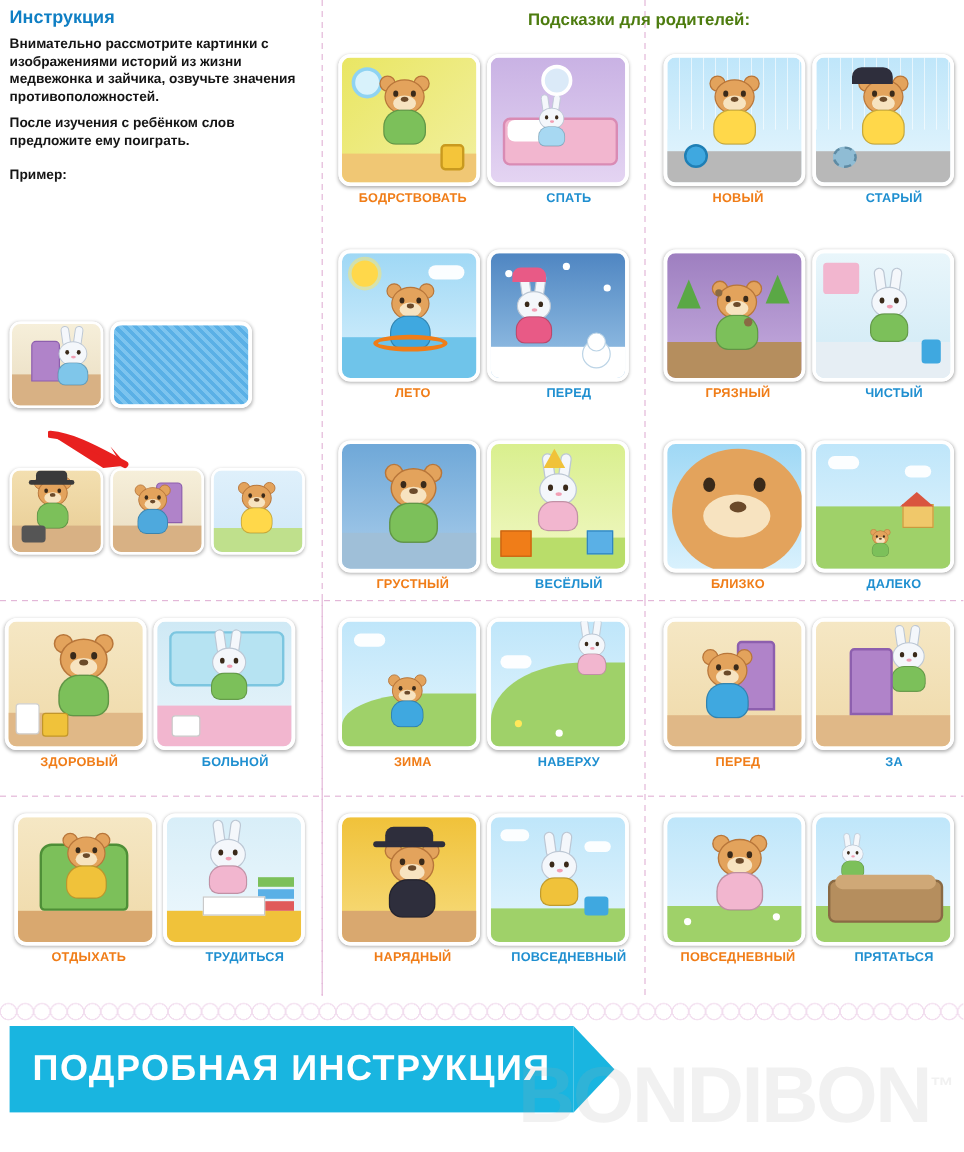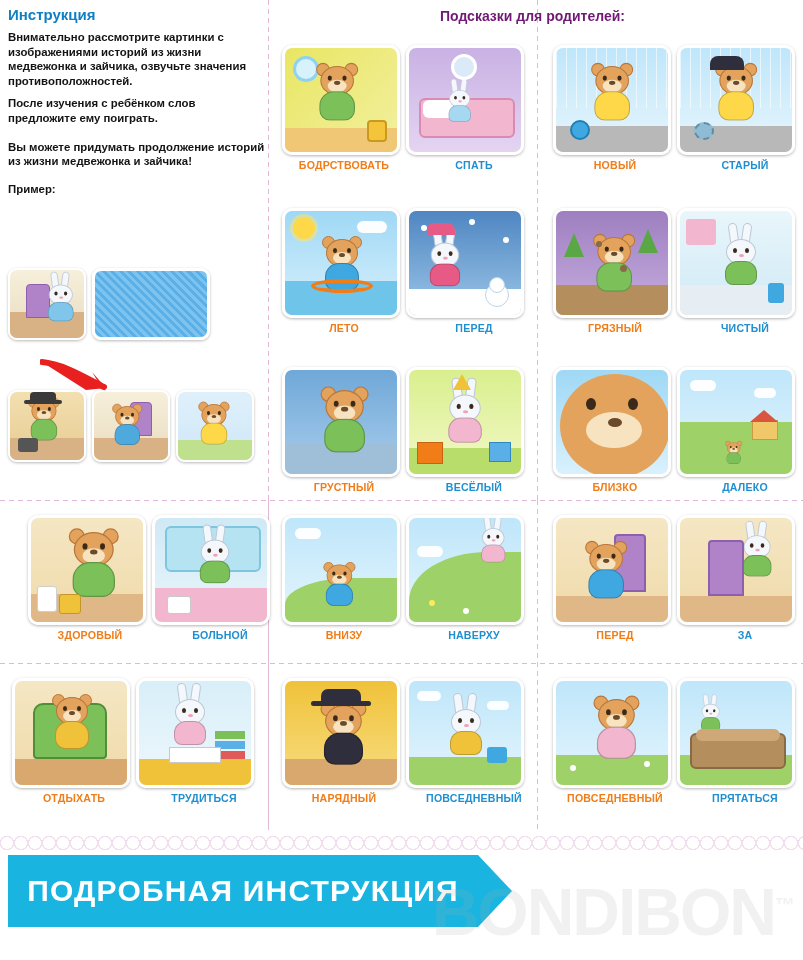--- a/index.html
+++ b/index.html
@@ -73,21 +73,21 @@
     color: #141414;
   }
 
   .hint-title {
     position: absolute;
     left: 270px; top: 8px;
     width: 525px;
     text-align: center;
     font-size: 14px;
     font-weight: bold;
-    color: #701a75;
+    color: #4d7c0f;
   }
 
   
   .vline {
     position: absolute;
     top: 0; left: 268px;
     width: 1px; height: 830px;
     background: repeating-linear-gradient(to bottom, #e3b7d8 0 5px, transparent 5px 9px);
   }
   .hline {
@@ -254,21 +254,20 @@
   <div class="vline2" style="top:0; height:500px;"></div>
   <div class="vline2" style="top:500px; height:330px;"></div>
   <div class="hline" style="top:500px;"></div>
   <div class="hline" style="top:663px;"></div>
   <div class="vline" style="left:268px; top:500px; height:330px;"></div>
 
   <div class="instr">
     <h1>Инструкция</h1>
     <p>Внимательно рассмотрите картинки с изображениями историй из жизни медвежонка и зайчика, озвучьте значения противоположностей.</p>
     <p>После изучения с ребёнком слов предложите ему поиграть.</p>
-    <p style="margin-top:14px">Вы можете придумать продолжение историй из жизни медвежонка и зайчика!</p>
     <div class="example-label">Пример:</div>
   </div>
 
   <div class="hint-title">Подсказки для родителей:</div>
 
   <div class="ex-row" style="left:8px; top:268px;">
     <div class="ex-card" style="background:linear-gradient(#f6efda,#e9dcc0)">
       <div class="scene">
         <div style="position:absolute;left:0;right:0;bottom:0;height:26px;background:#d8b184"></div>
         <div style="position:absolute;left:16px;top:14px;width:24px;height:34px;background:#b083c9;border:1.5px solid #8d5fae;border-radius:4px 4px 0 0"></div>
@@ -593,21 +592,21 @@
           </div>
         </div>
       </div>
     </div>
     <div class="caps">
       <div class="cap orange">БЛИЗКО</div>
       <div class="cap blue">ДАЛЕКО</div>
     </div>
   </div>
 
-  <div class="duo" style="left:28px; top:515px;">
+  <div class="duo" style="left:4px; top:515px;">
     <div class="row">
       <div class="tile" style="background:linear-gradient(#f5e7c4,#efd9a8)">
         <div class="scene">
           <div style="position:absolute;left:0;right:0;bottom:0;height:28px;background:#e0b887"></div>
           <div class="bear" style="left:34px;top:14px;transform:scale(1.25);transform-origin:top left">
             <div class="ear l"></div>
               <div class="ear r"></div>
             <div class="head"></div>
               <div class="muzzle"></div>
               <div class="nose"></div>
@@ -672,21 +671,21 @@
               <div class="eye r"></div>
               <div class="nose"></div>
             <div class="body" style="background:#f2b6cf"></div>
           </div>
           <div class="flower" style="left:20px;bottom:16px;background:#ffe85a"></div>
           <div class="flower" style="left:54px;bottom:8px;background:#ffffff"></div>
         </div>
       </div>
     </div>
     <div class="caps">
-      <div class="cap orange">ВНИЗУ</div>
+      <div class="cap orange">ЗИМА</div>
       <div class="cap blue">НАВЕРХУ</div>
     </div>
   </div>
 
   <div class="duo" style="left:553px; top:515px;">
     <div class="row">
       <div class="tile" style="background:linear-gradient(#f5e7c4,#efd9a8)">
         <div class="scene">
           <div style="position:absolute;left:0;right:0;bottom:0;height:26px;background:#e0b887"></div>
           <div style="position:absolute;right:22px;top:16px;width:32px;height:58px;background:#b083c9;border:2px solid #8d5fae;border-radius:4px 4px 0 0"></div>

